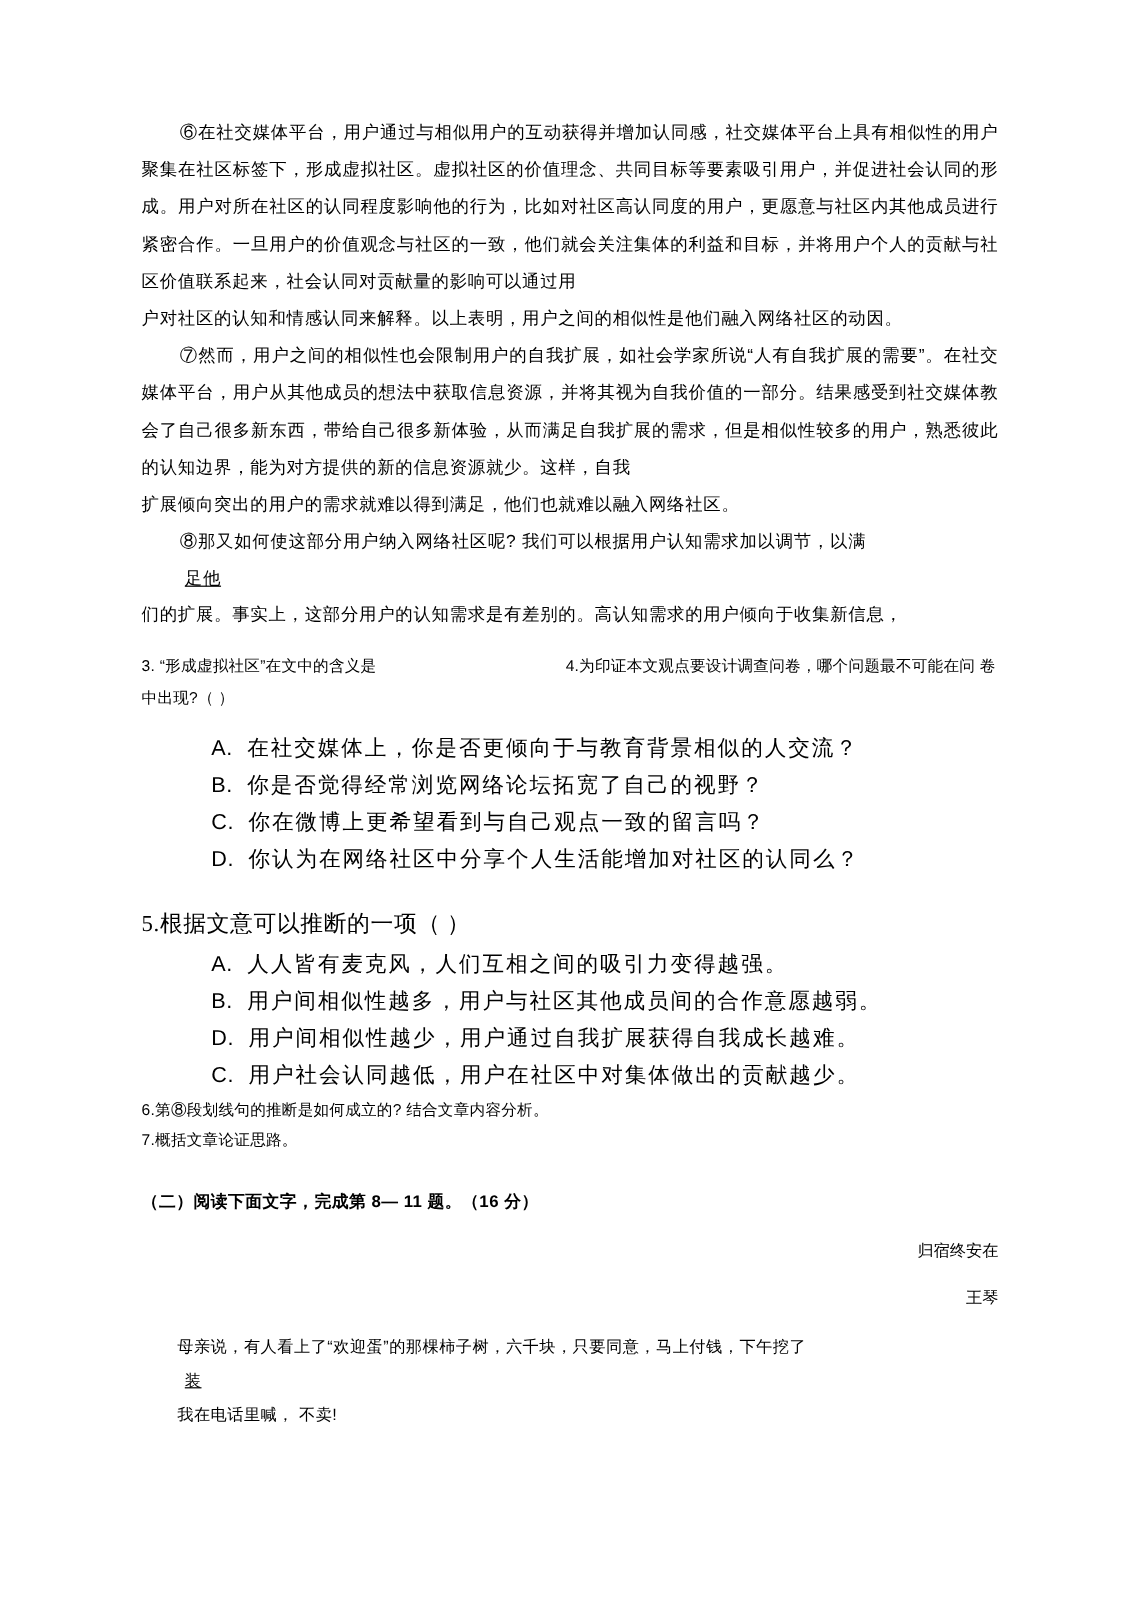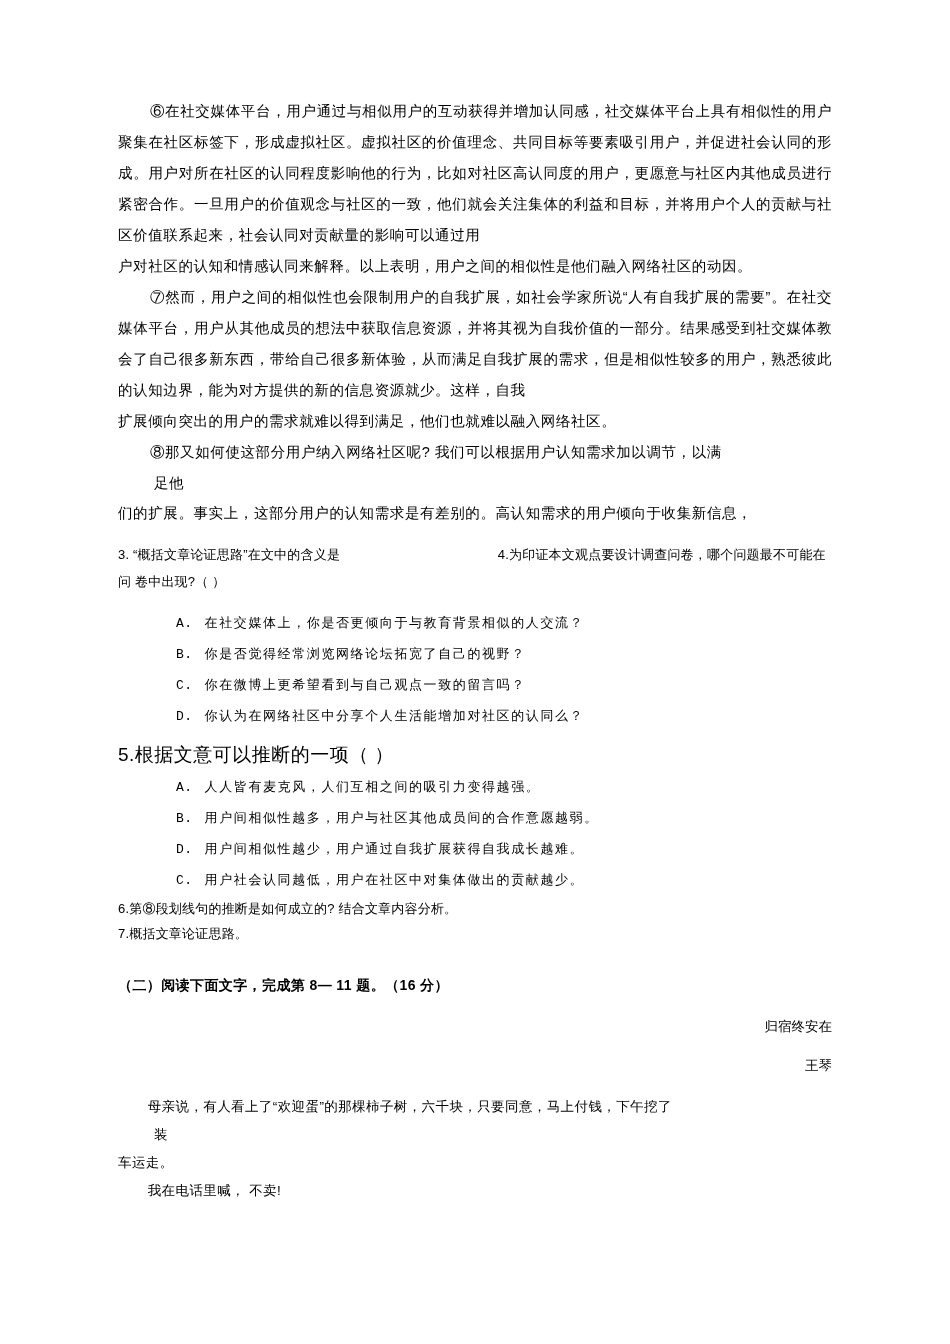--- a/index.html
+++ b/index.html
@@ -29,36 +29,36 @@
     letter-spacing: 0.6px;
     margin: 0;
   }
   .indent2 {
     text-indent: 2.2em;
   }
   .tight {
     line-height: 29px;
   }
   .choice {
-    font-size: 13px;
+    font-size: 18px;
     line-height: 31px;
     letter-spacing: 1.6px;
     margin: 0;
     padding-left: 58px;
-    font-family: Liberation Mono, monospace;
   }
   .choice .lbl {
     letter-spacing: 0.5px;
     margin-right: 12px;
   }
   .q-big {
     font-size: 19px;
     line-height: 34px;
     letter-spacing: 0.5px;
-    margin: 6px 0 0 0;
+    margin: 22px 0 0 0;
+    font-family: Liberation Serif, serif;
   }
   .q-small {
     font-size: 13px;
     line-height: 25px;
     letter-spacing: 0.2px;
     margin: 0;
   }
   .sec-head {
     font-size: 14px;
     font-weight: bold;
@@ -78,20 +78,21 @@
     line-height: 26px;
   }
   .mix-line {
     font-size: 13.5px;
     line-height: 28px;
     letter-spacing: 0.4px;
     margin: 0;
   }
   .hang {
     padding-left: 36px;
+    text-decoration: underline;
   }
   .gapfill {
     display: inline-block;
     min-width: 150px;
   }
   .q3line {
     font-size: 13px;
     letter-spacing: 0.2px;
     line-height: 27px;
   }
@@ -106,21 +107,21 @@
 
   <p class="body-text indent2">⑦然而，用户之间的相似性也会限制用户的自我扩展，如社会学家所说“人有自我扩展的需要”。在社交媒体平台，用户从其他成员的想法中获取信息资源，并将其视为自我价值的一部分。结果感受到社交媒体教会了自己很多新东西，带给自己很多新体验，从而满足自我扩展的需求，但是相似性较多的用户，熟悉彼此的认知边界，能为对方提供的新的信息资源就少。这样，自我</p>
   <p class="body-text">扩展倾向突出的用户的需求就难以得到满足，他们也就难以融入网络社区。</p>
 
   <p class="body-text indent2">⑧那又如何使这部分用户纳入网络社区呢? 我们可以根据用户认知需求加以调节，以满</p>
   <p class="body-text hang">足他</p>
   <p class="body-text tight">们的扩展。事实上，这部分用户的认知需求是有差别的。高认知需求的用户倾向于收集新信息，</p>
 
   <p class="q3line">
     <span>3.</span>
-    <span>“概括文章论证思路”在文中的含义是</span>
+    <span>“形成虚拟社区”在文中的含义是</span>
     <span class="gapfill"></span>
     <span>4.为印证本文观点要设计调查问卷，哪个问题最不可能在问 卷中出现?（ ）</span>
   </p>
 
   <p class="choice">
     <span class="lbl">A.</span><span>在社交媒体上，你是否更倾向于与教育背景相似的人交流？</span>
   </p>
   <p class="choice">
     <span class="lbl">B.</span><span>你是否觉得经常浏览网络论坛拓宽了自己的视野？</span>
   </p>
@@ -148,16 +149,15 @@
 
   <p class="q-small">6.第⑧段划线句的推断是如何成立的? 结合文章内容分析。</p>
   <p class="q-small">7.概括文章论证思路。</p>
 
   <p class="sec-head">（二）阅读下面文字，完成第 8— 11 题。（16 分）</p>
   <p class="title-c center">归宿终安在</p>
   <p class="author-c center">王琴</p>
 
   <p class="mix-line indent2">母亲说，有人看上了“欢迎蛋”的那棵柿子树，六千块，只要同意，马上付钱，下午挖了</p>
   <p class="mix-line hang">装</p>
-  <p class="mix-line">车运走。</p>
   <p class="mix-line indent2">我在电话里喊， 不卖!</p>
 
 </div>
 
 </body></html>

